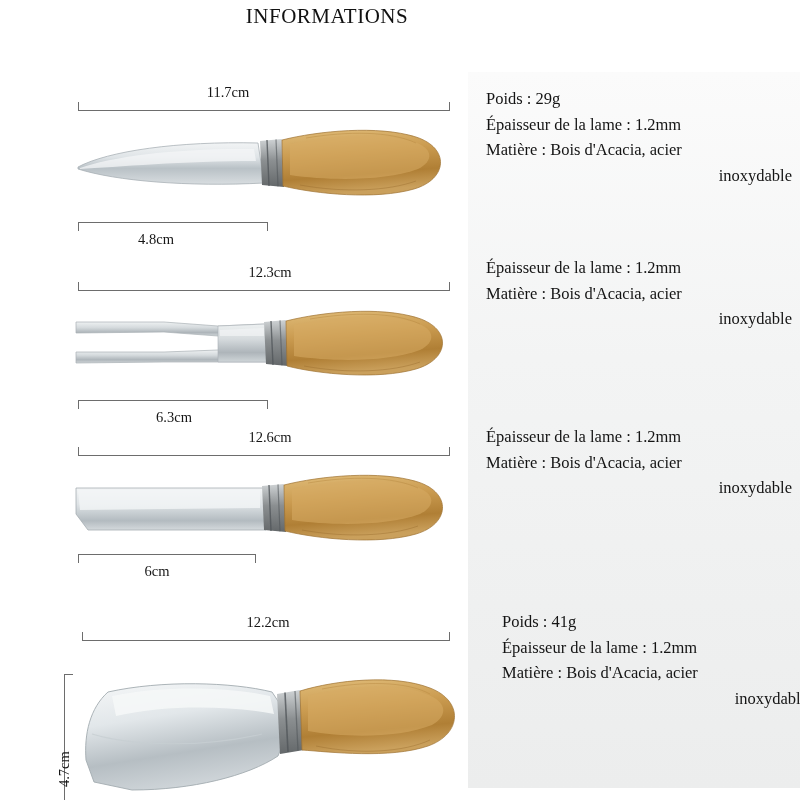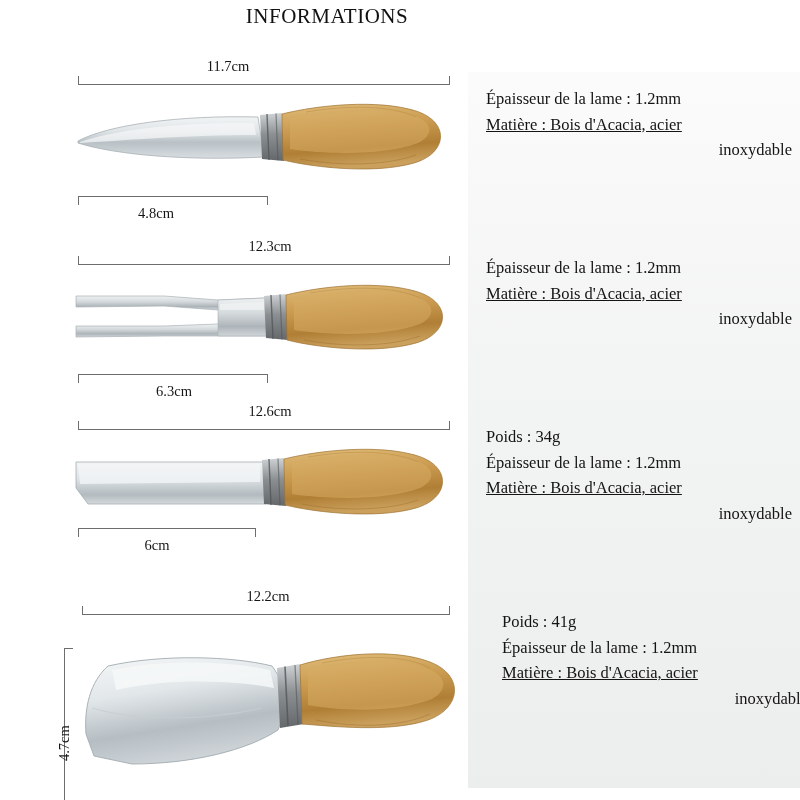--- a/index.html
+++ b/index.html
@@ -48,35 +48,35 @@
     width: 306px;
     font-size: 16.5px;
     line-height: 1.55;
     color: #141414;
   }
   .info-block .line {
     white-space: nowrap;
   }
   .info-block .line.wrap {
     white-space: normal;
-    text-decoration: underline;
   }
   .info-block .indent {
     display: block;
     text-align: right;
     padding-left: 18px;
   }
   #info-0 { top: 14px; }
   #info-1 { top: 183px; }
   #info-2 { top: 352px; }
   #info-3 { top: 537px; margin-left: 16px; }
 
   
   .utensil {
     position: absolute;
+    margin-top: 26px;
   }
 
   
   .dim-h {
     position: absolute;
     height: 1px;
     background: #6d6d6d;
   }
   .dim-h::before,
   .dim-h::after {
@@ -130,33 +130,33 @@
 </head>
 <body>
 
 <div class="page">
 
   <div class="title">INFORMATIONS</div>
 
   <div class="info-panel">
 
     <div class="info-block" id="info-0">
+      <div class="line">Poids : 29g</div>
       <div class="line">Épaisseur de la lame : 1.2mm</div>
       <div class="line wrap">Matière : Bois d'Acacia, acier</div>
       <div class="indent">inoxydable</div>
     </div>
 
     <div class="info-block" id="info-1">
       <div class="line">Épaisseur de la lame : 1.2mm</div>
       <div class="line wrap">Matière : Bois d'Acacia, acier</div>
       <div class="indent">inoxydable</div>
     </div>
 
     <div class="info-block" id="info-2">
-      <div class="line">Poids : 34g</div>
       <div class="line">Épaisseur de la lame : 1.2mm</div>
       <div class="line wrap">Matière : Bois d'Acacia, acier</div>
       <div class="indent">inoxydable</div>
     </div>
 
     <div class="info-block" id="info-3">
       <div class="line">Poids : 41g</div>
       <div class="line">Épaisseur de la lame : 1.2mm</div>
       <div class="line wrap">Matière : Bois d'Acacia, acier</div>
       <div class="indent">inoxydable</div>

